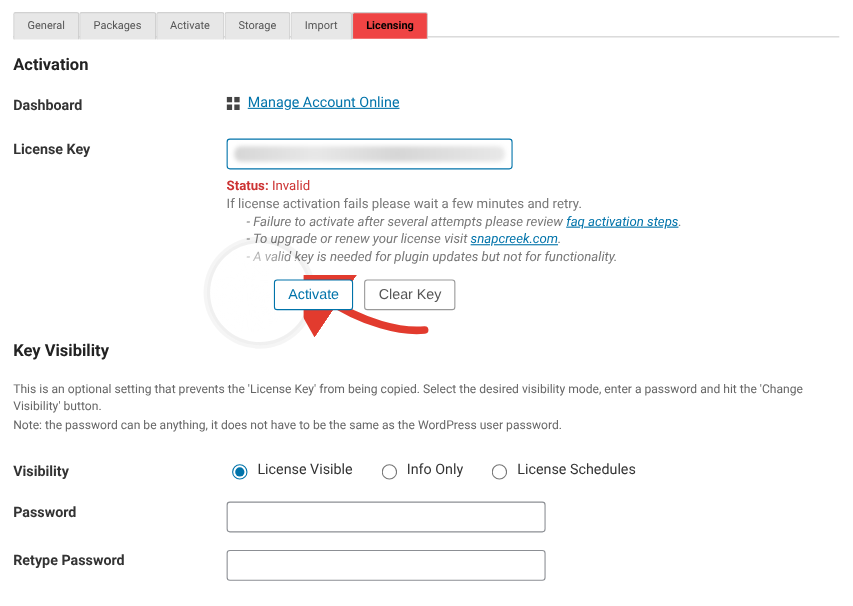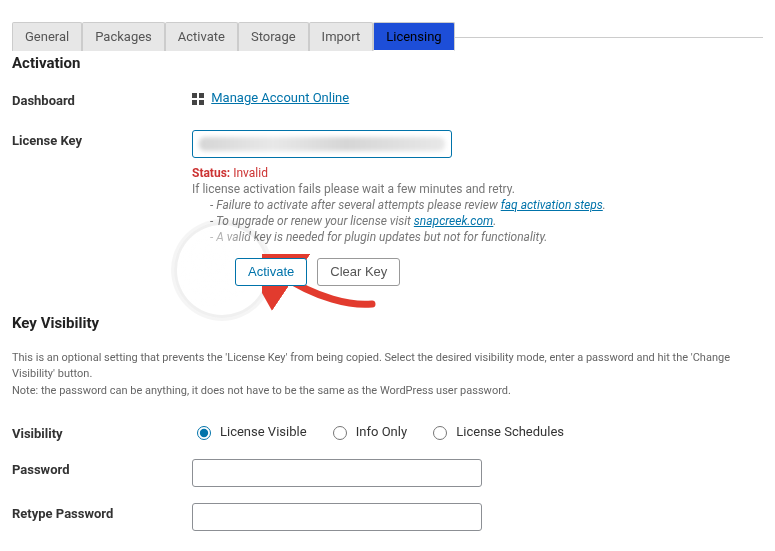--- a/index.html
+++ b/index.html
@@ -20,49 +20,50 @@
     gap: 0;
     border-bottom: 1px solid #ccc;
     margin-bottom: 16px;
   }
   .tab {
     padding: 6px 12px;
     background: #e7e7e7;
     border: 1px solid #ccc;
     border-bottom: none;
     color: #555;
-    font-size: 13px;
+    font-size: 10px;
     margin-right: 0;
     cursor: pointer;
     position: relative;
-    top: 14px;
+    top: 3px;
     border-radius: 2px 2px 0 0;
   }
   .tab + .tab { margin-left: 0; }
   .tab.active {
-    background: #1d4ed8;
+    background: #ef4444;
     color: #000;
     border-bottom: 1px solid #fff;
+    font-weight: bold;
   }
 
   h3.section {
     font-size: 15px;
     font-weight: 700;
     margin: 10px 0 18px 0;
     color: #222;
   }
 
   .row {
     display: flex;
     align-items: flex-start;
     margin-bottom: 22px;
   }
   .row.thin { margin-bottom: 16px; }
   .label-col {
-    width: 180px;
+    width: 194px;
     font-weight: 700;
     font-size: 13px;
     padding-top: 3px;
   }
   .field-col { flex: 1; }
 
   a.link { color: #0073aa; text-decoration: underline; }
   .dash-icon {
     display: inline-block;
     vertical-align: middle;

